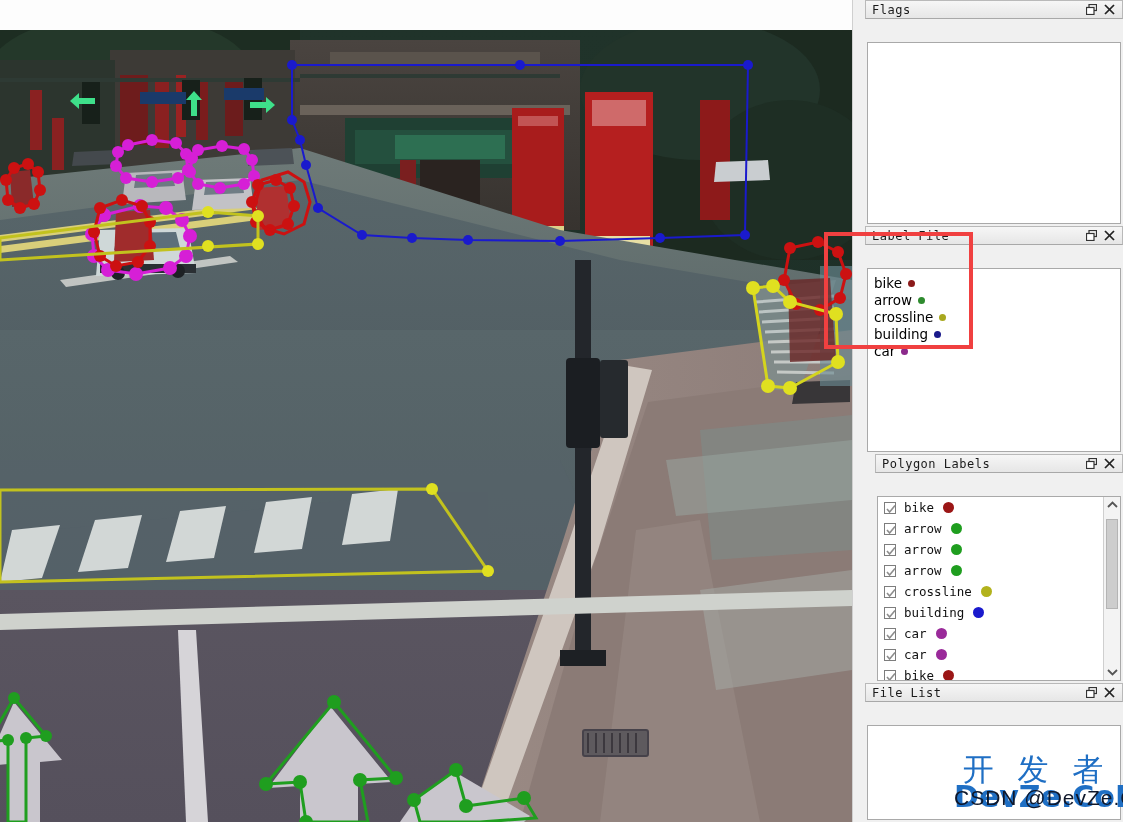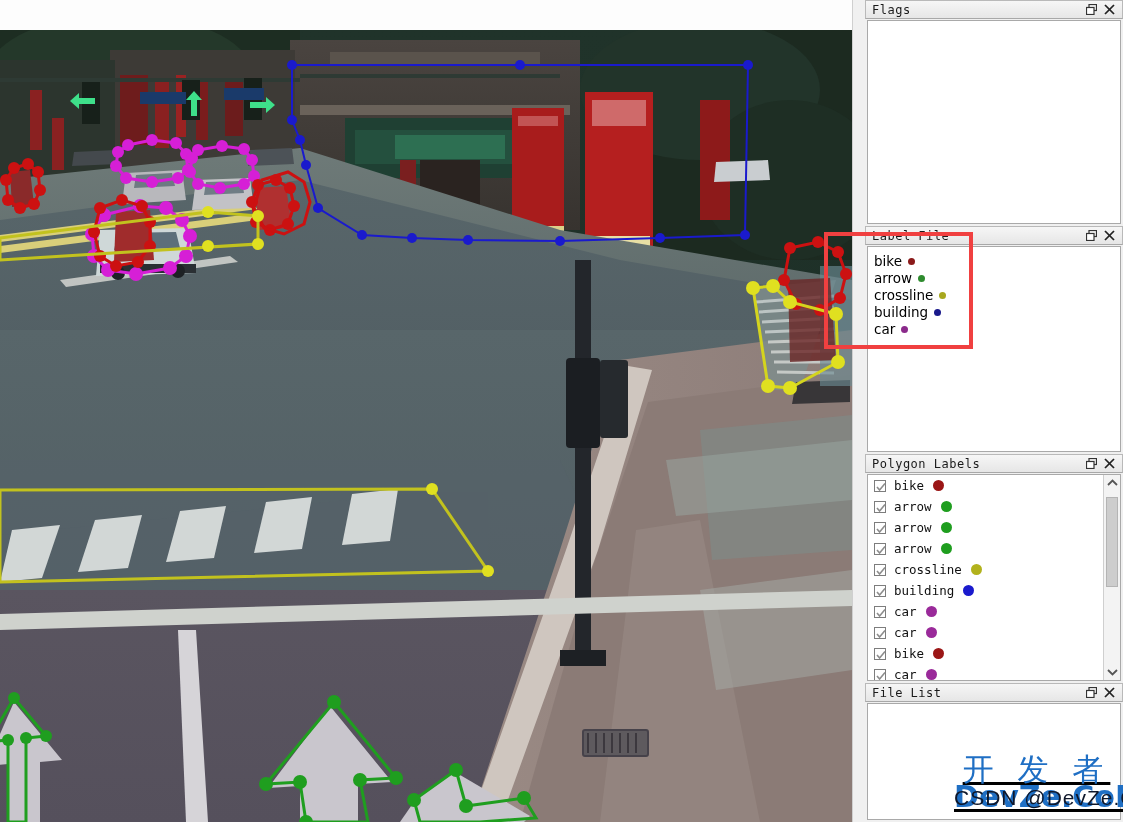--- a/index.html
+++ b/index.html
@@ -25,21 +25,21 @@
     overflow:hidden;background:#3b3b42;
   }
   .splitter-v{
     position:absolute;left:852px;top:0;width:13px;height:822px;
     background:#f0f0f0;border-left:1px solid #cfcfcf;border-right:1px solid #cfcfcf;
   }
   svg.scene{position:absolute;left:0;top:0;width:852px;height:792px;display:block;}
 
   
   .dock{width:258px;height:822px;background:#f0f0f0;display:flex;flex-direction:column;}
-  .panel{display:flex;flex-direction:column;background:#f0f0f0;}
+  .panel{display:flex;flex-direction:column;background:#f0f0f0;gap:22px;}
   .panel-title{
     height:19px;display:flex;align-items:center;
     padding:0 4px 0 6px;
     font-family:"DejaVu Sans Mono","Liberation Mono",monospace;
     font-size:12px;color:#1a1a1a;
     background:linear-gradient(#f6f6f6,#e6e6e6);
     border:1px solid #b9b9b9;border-bottom:1px solid #a8a8a8;
     box-sizing:border-box;
     letter-spacing:0.5px;
   }
@@ -60,21 +60,21 @@
   .ll-items{padding:6px 0 0 6px;}
   .ll-item{
     display:flex;align-items:center;gap:6px;height:17px;
     font-family:"DejaVu Sans","Liberation Sans",sans-serif;
     font-size:13.5px;color:#000;line-height:17px;cursor:pointer;
   }
   .dot{border-radius:50%;display:inline-block;flex:0 0 auto;}
   .ll-item .dot{width:7px;height:7px;}
 
   
-  .polylabels-panel{height:229px;}
+  .polylabels-panel{height:229px;margin-left:10px;}
   .pl-scroll{position:absolute;left:0;top:0;right:17px;bottom:0;overflow:hidden;}
   .pl-item{
     display:flex;align-items:center;height:21px;padding-left:6px;
     font-family:"DejaVu Sans Mono","Liberation Mono",monospace;
     font-size:12.5px;color:#111;cursor:pointer;
   }
   .cbx{
     width:12px;height:12px;border:1px solid #7d7d7d;background:#fff;
     margin-right:8px;flex:0 0 auto;position:relative;box-sizing:border-box;
   }
@@ -108,21 +108,21 @@
   .search-input::placeholder{color:#9a9a9a;}
   .fl-body{flex:1;background:#fff;margin:1px 2px 2px 2px;border:1px solid #a9a9a9;box-sizing:border-box;}
 
   
   .red-highlight{
     position:absolute;left:824px;top:232px;width:149px;height:117px;
     border:4px solid #f04040;box-sizing:border-box;pointer-events:none;z-index:40;
   }
   .watermark{
     position:absolute;left:954px;top:752px;width:165px;height:66px;
-    pointer-events:none;z-index:45;text-align:center;text-decoration:underline;
+    pointer-events:none;z-index:45;text-align:center;
   }
   .wm-cn{
     font-family:"DejaVu Sans","Liberation Sans",sans-serif;
     font-size:31px;color:#1f6fc4;letter-spacing:7px;line-height:34px;
     font-weight:400;white-space:nowrap;
   }
   .wm-en{
     font-family:"DejaVu Sans","Liberation Sans",sans-serif;
     font-size:30px;color:#1f6fc4;line-height:27px;font-weight:700;white-space:nowrap;
     margin-top:-3px;

